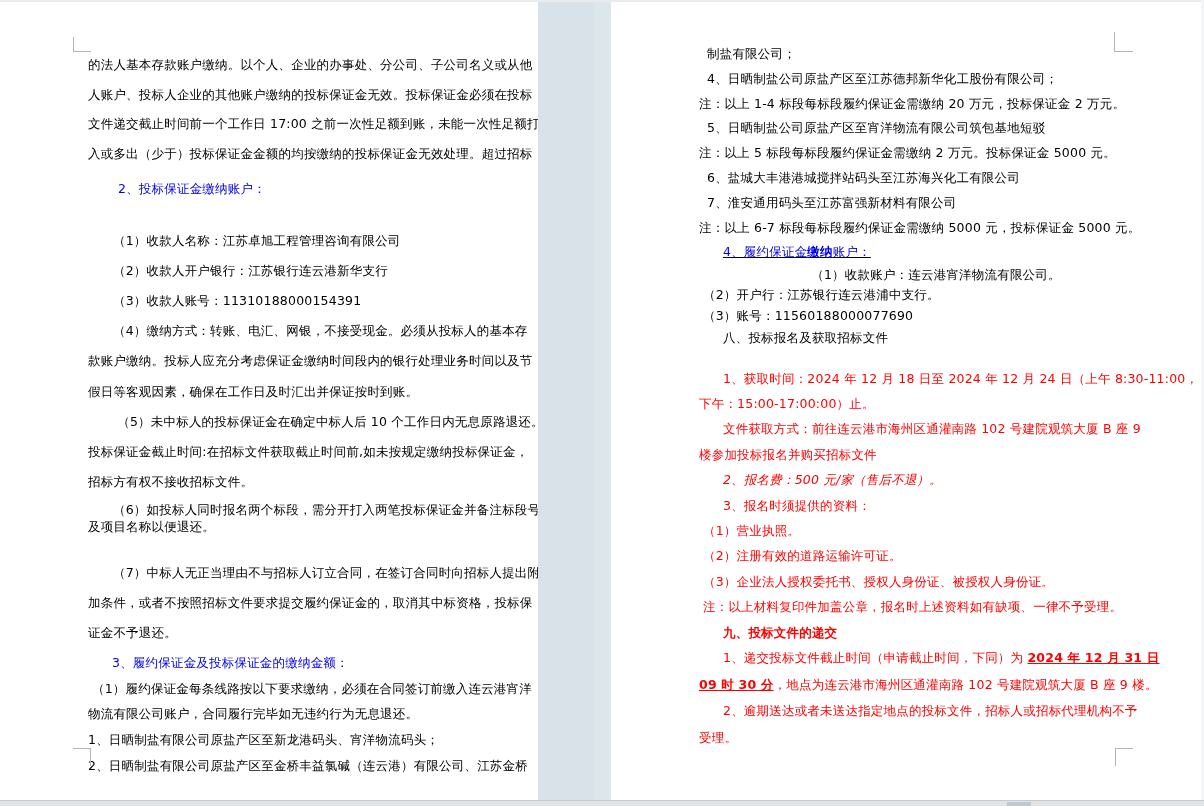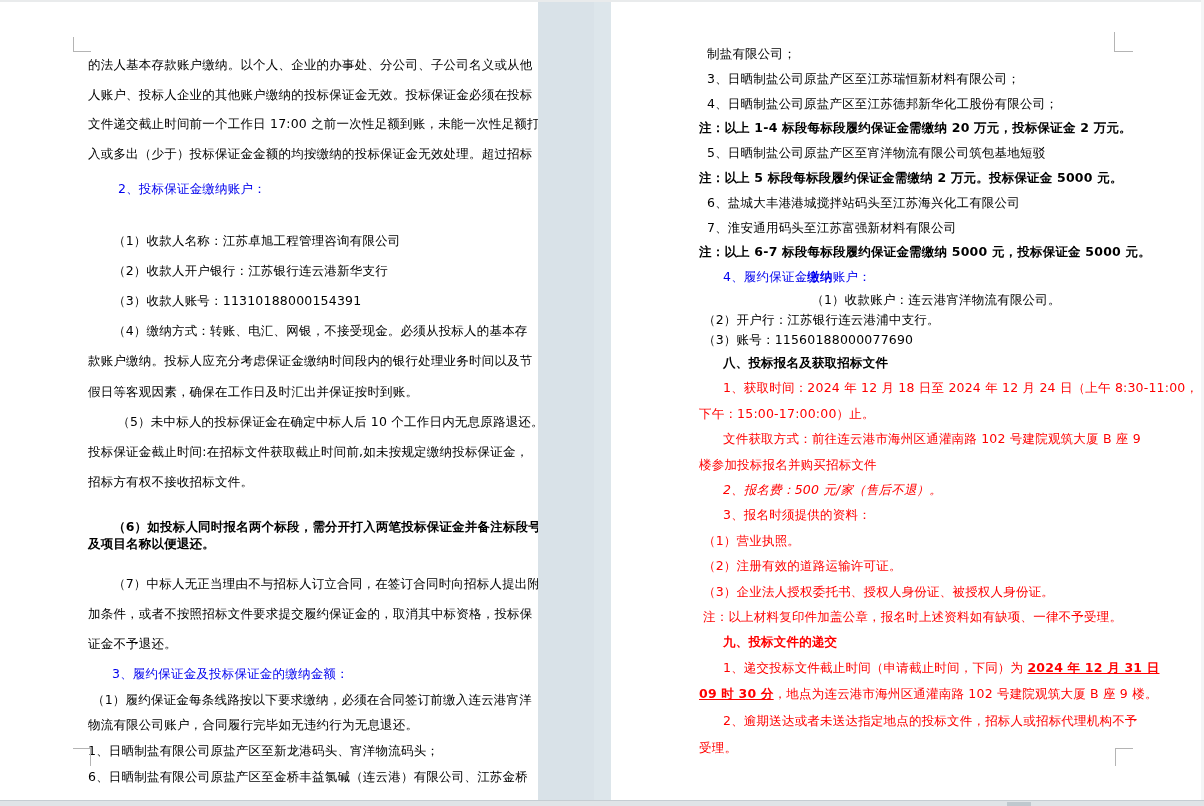--- a/index.html
+++ b/index.html
@@ -21,21 +21,21 @@
   .g-a{line-height:29.5px;}
   .g-b{line-height:30.1px;}
   .g-t{line-height:17.5px;}
   .g-c{line-height:25.6px;}
   .g-r{line-height:24.8px;}
   .g-rt{line-height:20.2px;}
   .g-rr{line-height:25.4px;}
   .g-rb{line-height:26.6px;}
   
   .s-body{color:var(--ink);}
-  .s-bold{color:var(--ink);font-weight:700;}
+  .s-bold{color:var(--ink);font-weight:400;}
   .s-blue{color:var(--blue);}
   .s-blue-bold{color:var(--blue);font-weight:700;}
   .s-red{color:var(--red);}
   .s-red-bold{color:var(--red);font-weight:700;}
   .s-red-bold-u{color:var(--red);font-weight:700;text-decoration:underline;}
 
   
   .crop{position:absolute;z-index:5;}
   #crop-lt{left:73px;top:37px;width:17px;height:14px;border-left:1px solid #b4b4b4;border-bottom:1px solid #b4b4b4;}
   #crop-lb{left:73px;top:748px;width:17px;height:17px;border-top:1px solid #b4b4b4;border-right:1px solid #b4b4b4;}
@@ -60,52 +60,51 @@
       <p class="ln g-b" style="padding-left: 30px; margin-top: 6px;"><span class="s-blue">2、投标保证金缴纳账户：</span></p>
       <p class="ln g-b" style="padding-left: 25px; margin-top: 22px;"><span class="s-body">（1）收款人名称：江苏卓旭工程管理咨询有限公司</span></p>
       <p class="ln g-b" style="padding-left: 25px;"><span class="s-body">（2）收款人开户银行：江苏银行连云港新华支行</span></p>
       <p class="ln g-b" style="padding-left: 25px;"><span class="s-body">（3）收款人账号：11310188000154391</span></p>
       <p class="ln g-b" style="padding-left: 25px;"><span class="s-body">（4）缴纳方式：转账、电汇、网银，不接受现金。必须从投标人的基本存</span></p>
       <p class="ln g-b"><span class="s-body">款账户缴纳。投标人应充分考虑保证金缴纳时间段内的银行处理业务时间以及节</span></p>
       <p class="ln g-b"><span class="s-body">假日等客观因素，确保在工作日及时汇出并保证按时到账。</span></p>
       <p class="ln g-b" style="padding-left: 25px; text-align: center;"><span class="s-body">（5）未中标人的投标保证金在确定中标人后 10 个工作日内无息原路退还。</span></p>
       <p class="ln g-b"><span class="s-body">投标保证金截止时间:在招标文件获取截止时间前,如未按规定缴纳投标保证金，</span></p>
       <p class="ln g-b"><span class="s-body">招标方有权不接收招标文件。</span></p>
-      <p class="ln g-t" style="padding-left: 25px; margin-top: 21px;"><span class="s-bold">（6）如投标人同时报名两个标段，需分开打入两笔投标保证金并备注标段号</span></p>
+      <p class="ln g-t" style="padding-left: 25px; margin-top: 4px;"><span class="s-bold">（6）如投标人同时报名两个标段，需分开打入两笔投标保证金并备注标段号</span></p>
       <p class="ln g-t"><span class="s-bold">及项目名称以便退还。</span></p>
-      <p class="ln g-b" style="padding-left: 25px; margin-top: 16px;"><span class="s-body">（7）中标人无正当理由不与招标人订立合同，在签订合同时向招标人提出附</span></p>
+      <p class="ln g-b" style="padding-left: 25px; margin-top: 22px;"><span class="s-body">（7）中标人无正当理由不与招标人订立合同，在签订合同时向招标人提出附</span></p>
       <p class="ln g-b"><span class="s-body">加条件，或者不按照招标文件要求提交履约保证金的，取消其中标资格，投标保</span></p>
       <p class="ln g-b"><span class="s-body">证金不予退还。</span></p>
       <p class="ln g-c" style="padding-left: 24px; margin-top: 2px;"><span class="s-blue">3、履约保证金及投标保证金的缴纳金额：</span></p>
       <p class="ln g-c" style="padding-left: 4px;"><span class="s-body">（1）履约保证金每条线路按以下要求缴纳，必须在合同签订前缴入连云港宵洋</span></p>
       <p class="ln g-c"><span class="s-body">物流有限公司账户，合同履行完毕如无违约行为无息退还。</span></p>
       <p class="ln g-c"><span class="s-body">1、日晒制盐有限公司原盐产区至新龙港码头、宵洋物流码头；</span></p>
-      <p class="ln g-c"><span class="s-body">6、日晒制盐有限公司原盐产区至金桥丰益氯碱（连云港）有限公司、江苏金桥</span></p>
+      <p class="ln g-c"><span class="s-body">2、日晒制盐有限公司原盐产区至金桥丰益氯碱（连云港）有限公司、江苏金桥</span></p>
     </div>
 </div>
 
 <div id="page-gap" style="background: rgb(221, 230, 235);"></div>
 
 <div class="page" id="page-right">
   <div class="content" id="content-right">
       <p class="ln g-r" style="padding-left: 8px;"><span class="s-body">制盐有限公司；</span></p>
-      <p class="ln g-r" style="padding-left: 8px;"><span class="s-body">3、日晒制盐公司原盐产区至江苏瑞恒新材料有限公司；</span></p>
       <p class="ln g-r" style="padding-left: 8px;"><span class="s-body">4、日晒制盐公司原盐产区至江苏德邦新华化工股份有限公司；</span></p>
       <p class="ln g-r"><span class="s-bold">注：以上 1-4 标段每标段履约保证金需缴纳 20 万元，投标保证金 2 万元。</span></p>
       <p class="ln g-r" style="padding-left: 8px;"><span class="s-body">5、日晒制盐公司原盐产区至宵洋物流有限公司筑包基地短驳</span></p>
       <p class="ln g-r"><span class="s-bold">注：以上 5 标段每标段履约保证金需缴纳 2 万元。投标保证金 5000 元。</span></p>
       <p class="ln g-r" style="padding-left: 8px;"><span class="s-body">6、盐城大丰港港城搅拌站码头至江苏海兴化工有限公司</span></p>
       <p class="ln g-r" style="padding-left: 8px;"><span class="s-body">7、淮安通用码头至江苏富强新材料有限公司</span></p>
       <p class="ln g-r"><span class="s-bold">注：以上 6-7 标段每标段履约保证金需缴纳 5000 元，投标保证金 5000 元。</span></p>
-      <p class="ln g-r" style="padding-left: 24px;"><span class="s-blue">4、履约保证金</span><span class="s-blue-bold">缴纳</span><span class="s-blue">账户：</span></p>
+      <p class="ln g-r" style="padding-left: 24px; text-decoration: underline;"><span class="s-blue">4、履约保证金</span><span class="s-blue-bold">缴纳</span><span class="s-blue">账户：</span></p>
       <p class="ln g-rt" style="padding-left: 4px; text-align: center;"><span class="s-body">（1）收款账户：连云港宵洋物流有限公司。</span></p>
       <p class="ln g-rt" style="padding-left: 4px;"><span class="s-body">（2）开户行：江苏银行连云港浦中支行。</span></p>
       <p class="ln g-rt" style="padding-left: 4px;"><span class="s-body">（3）账号：11560188000077690</span></p>
       <p class="ln g-r" style="padding-left: 24px; margin-top: 0;"><span class="s-bold">八、投标报名及获取招标文件</span></p>
-      <p class="ln g-rr" style="padding-left: 24px;"><span class="s-red">1、获取时间：2024 年 12 月 18 日至 2024 年 12 月 24 日（上午 8:30-11:00，</span></p>
+      <p class="ln g-rr" style="padding-left: 24px; margin-top: 15px;"><span class="s-red">1、获取时间：2024 年 12 月 18 日至 2024 年 12 月 24 日（上午 8:30-11:00，</span></p>
       <p class="ln g-rr"><span class="s-red">下午：15:00-17:00:00）止。</span></p>
       <p class="ln g-rr" style="padding-left: 24px;"><span class="s-red">文件获取方式：前往连云港市海州区通灌南路 102 号建院观筑大厦 B 座 9</span></p>
       <p class="ln g-rr"><span class="s-red">楼参加投标报名并购买招标文件</span></p>
       <p class="ln g-rr" style="padding-left: 24px; font-style: italic;"><span class="s-red">2、报名费：500 元/家（售后不退）。</span></p>
       <p class="ln g-rr" style="padding-left: 24px;"><span class="s-red">3、报名时须提供的资料：</span></p>
       <p class="ln g-rr" style="padding-left: 4px;"><span class="s-red">（1）营业执照。</span></p>
       <p class="ln g-rr" style="padding-left: 4px;"><span class="s-red">（2）注册有效的道路运输许可证。</span></p>
       <p class="ln g-rr" style="padding-left: 4px;"><span class="s-red">（3）企业法人授权委托书、授权人身份证、被授权人身份证。</span></p>
       <p class="ln g-rr" style="padding-left: 4px;"><span class="s-red">注：以上材料复印件加盖公章，报名时上述资料如有缺项、一律不予受理。</span></p>
       <p class="ln g-rr" style="padding-left: 24px;"><span class="s-red-bold">九、投标文件的递交</span></p>

